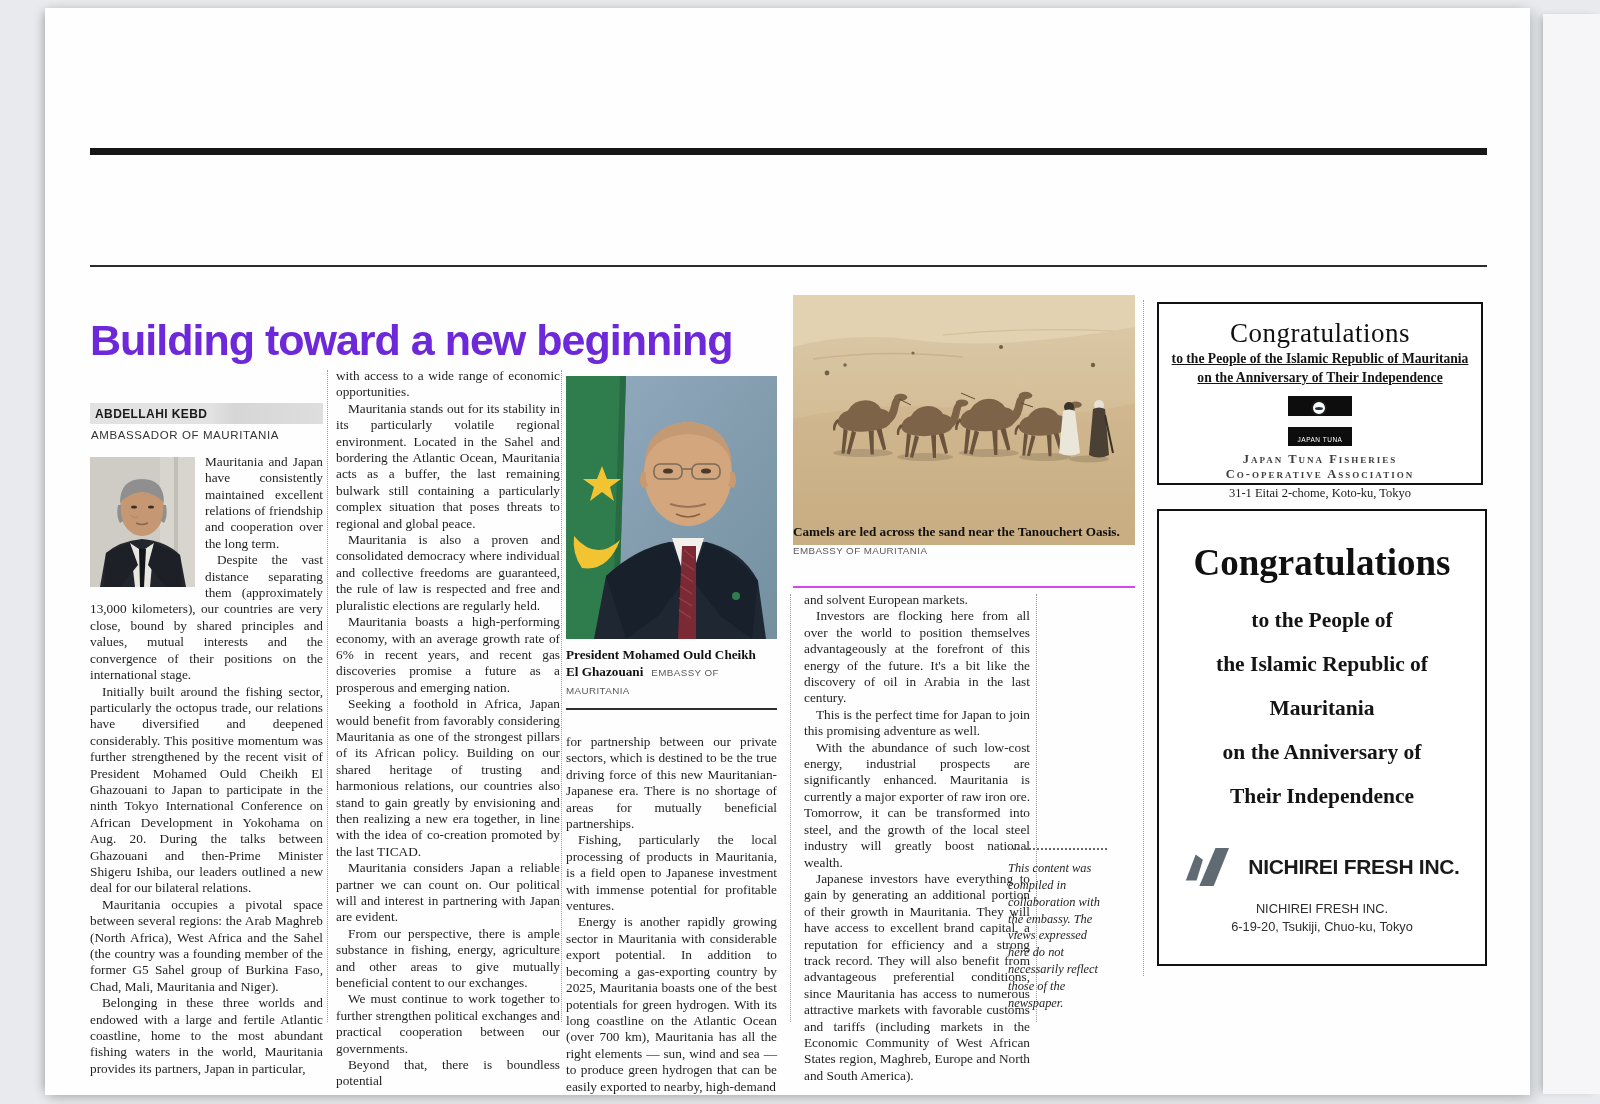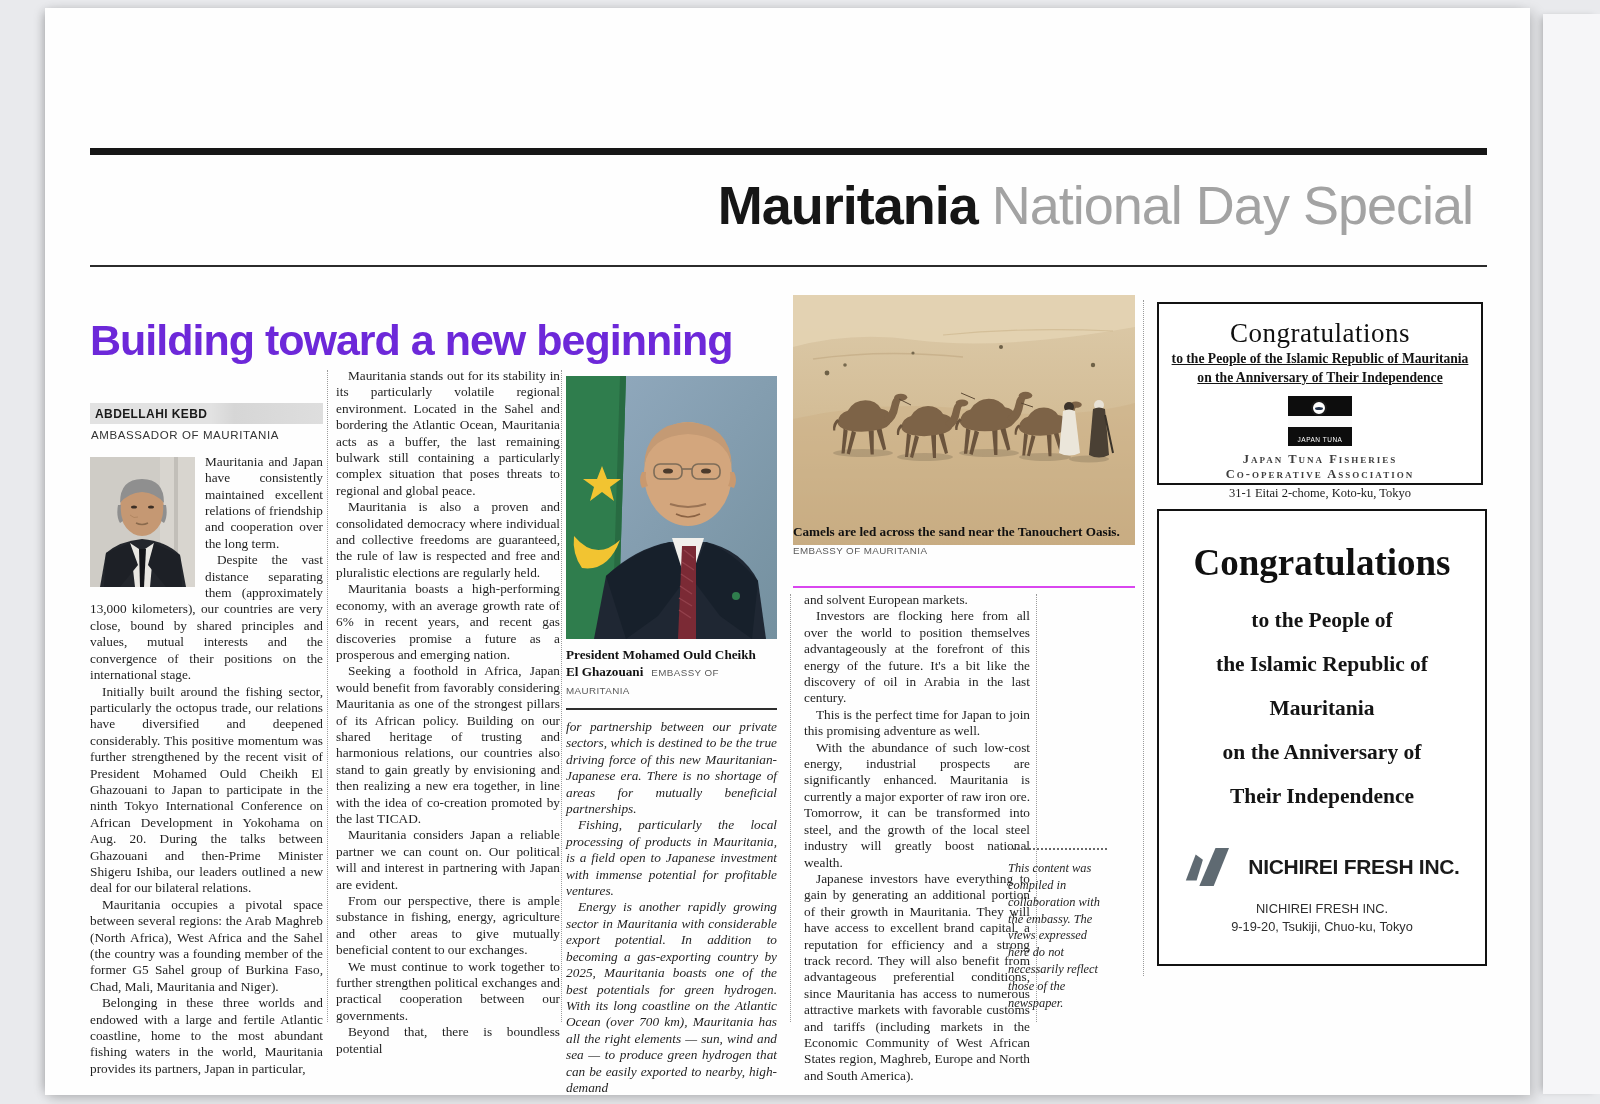--- a/index.html
+++ b/index.html
@@ -64,21 +64,21 @@
   .pres-photo{width:211px;height:263px;display:block;}
   .pres-caption{
     margin-top:7px;padding-bottom:9px;border-bottom:2px solid #2e2e2e;
     font-weight:700;font-size:13.2px;line-height:17px;color:#111;
   }
   .credit{
     font-family:"Liberation Sans", sans-serif;
     font-weight:400;font-size:9.8px;letter-spacing:.4px;color:#5a5a5a;
   }
   .pres-caption .credit{margin-left:8px;}
-  .col3-text{margin-top:9px;font-style:italic;}
+  .col3-text{margin-top:24px;}
   .camel-photo{position:absolute;left:748px;top:287px;width:342px;height:250px;}
   .camel-caption{
     position:absolute;left:748px;top:516px;width:342px;
     border-bottom:2px solid #d946ef;padding-bottom:27px;
     font-weight:700;font-size:13.2px;line-height:16px;color:#111;
   }
   .camel-caption .credit{display:block;margin-top:3px;}
   
   .disclaimer{
     position:absolute;left:963px;top:840px;width:99px;
@@ -115,23 +115,20 @@
   .nichirei-name{font-family:"Liberation Sans", sans-serif;font-weight:700;font-size:21px;color:#1a1a1a;letter-spacing:-.3px;}
   .ad2-addr{font-family:"Liberation Sans", sans-serif;font-size:12.8px;color:#2e2e2e;line-height:18px;}
 </style>
 </head>
 <body>
 
 <div class="page">
 
   <div class="rule-thick"></div>
 
-  <div class="masthead">
-    <span class="brand">Mauritania</span><span class="rest"> National Day Special</span>
-  </div>
 
   <div class="rule-thin"></div>
 
   <h1 class="headline">Building toward a new beginning</h1>
 
   <div class="vsep sep1"></div>
   <div class="vsep sep2"></div>
   <div class="vsep sep3"></div>
   <div class="vsep sep4"></div>
   <div class="vsep sep5"></div>
@@ -162,20 +159,21 @@
     </svg>
 
     <p class="para">Mauritania and Japan have consistently maintained excellent relations of friendship and cooperation over the long term.</p>
     <p class="para indent">Despite the vast distance separating them (approximately 13,000 kilometers), our countries are very close, bound by shared principles and values, mutual interests and the convergence of their positions on the international stage.</p>
     <p class="para indent">Initially built around the fishing sector, particularly the octopus trade, our relations have diversified and deepened considerably. This positive momentum was further strengthened by the recent visit of President Mohamed Ould Cheikh El Ghazouani to Japan to participate in the ninth Tokyo International Conference on African Development in Yokohama on Aug. 20. During the talks between Ghazouani and then-Prime Minister Shigeru Ishiba, our leaders outlined a new deal for our bilateral relations.</p>
     <p class="para indent">Mauritania occupies a pivotal space between several regions: the Arab Maghreb (North Africa), West Africa and the Sahel (the country was a founding member of the former G5 Sahel group of Burkina Faso, Chad, Mali, Mauritania and Niger).</p>
     <p class="para indent">Belonging in these three worlds and endowed with a large and fertile Atlantic coastline, home to the most abundant fishing waters in the world, Mauritania provides its partners, Japan in particular,</p>
   </div>
 
   <div class="col col2">
+    <p class="para">with access to a wide range of economic opportunities.</p>
     <p class="para indent">Mauritania stands out for its stability in its particularly volatile regional environment. Located in the Sahel and bordering the Atlantic Ocean, Mauritania acts as a buffer, the last remaining bulwark still containing a particularly complex situation that poses threats to regional and global peace.</p>
     <p class="para indent">Mauritania is also a proven and consolidated democracy where individual and collective freedoms are guaranteed, the rule of law is respected and free and pluralistic elections are regularly held.</p>
     <p class="para indent">Mauritania boasts a high-performing economy, with an average growth rate of 6% in recent years, and recent gas discoveries promise a future as a prosperous and emerging nation.</p>
     <p class="para indent">Seeking a foothold in Africa, Japan would benefit from favorably considering Mauritania as one of the strongest pillars of its African policy. Building on our shared heritage of trusting and harmonious relations, our countries also stand to gain greatly by envisioning and then realizing a new era together, in line with the idea of co-creation promoted by the last TICAD.</p>
     <p class="para indent">Mauritania considers Japan a reliable partner we can count on. Our political will and interest in partnering with Japan are evident.</p>
     <p class="para indent">From our perspective, there is ample substance in fishing, energy, agriculture and other areas to give mutually beneficial content to our exchanges.</p>
     <p class="para indent">We must continue to work together to further strengthen political exchanges and practical cooperation between our governments.</p>
     <p class="para indent">Beyond that, there is boundless potential</p>
   </div>
 
@@ -315,19 +313,19 @@
     <div class="ad2-line">Their Independence</div>
     <div class="nichirei-row">
       <svg width="54" height="46" viewBox="0 0 60 50">
         <polygon points="2,40 13,11 21,17 14,40" fill="#5f6a72"></polygon>
         <path d="M17,46 L35,4 L50,4 L33,46 Z" fill="#5f6a72"></path>
       </svg>
       <span class="nichirei-name">NICHIREI FRESH INC.</span>
     </div>
     <div class="ad2-addr">
       <div>NICHIREI FRESH INC.</div>
-      <div>9-19-20, Tsukiji, Chuo-ku, Tokyo</div>
+      <div>6-19-20, Tsukiji, Chuo-ku, Tokyo</div>
     </div>
   </div>
 
 </div>
 
 <div class="page-sliver"></div>
 
 </body></html>

